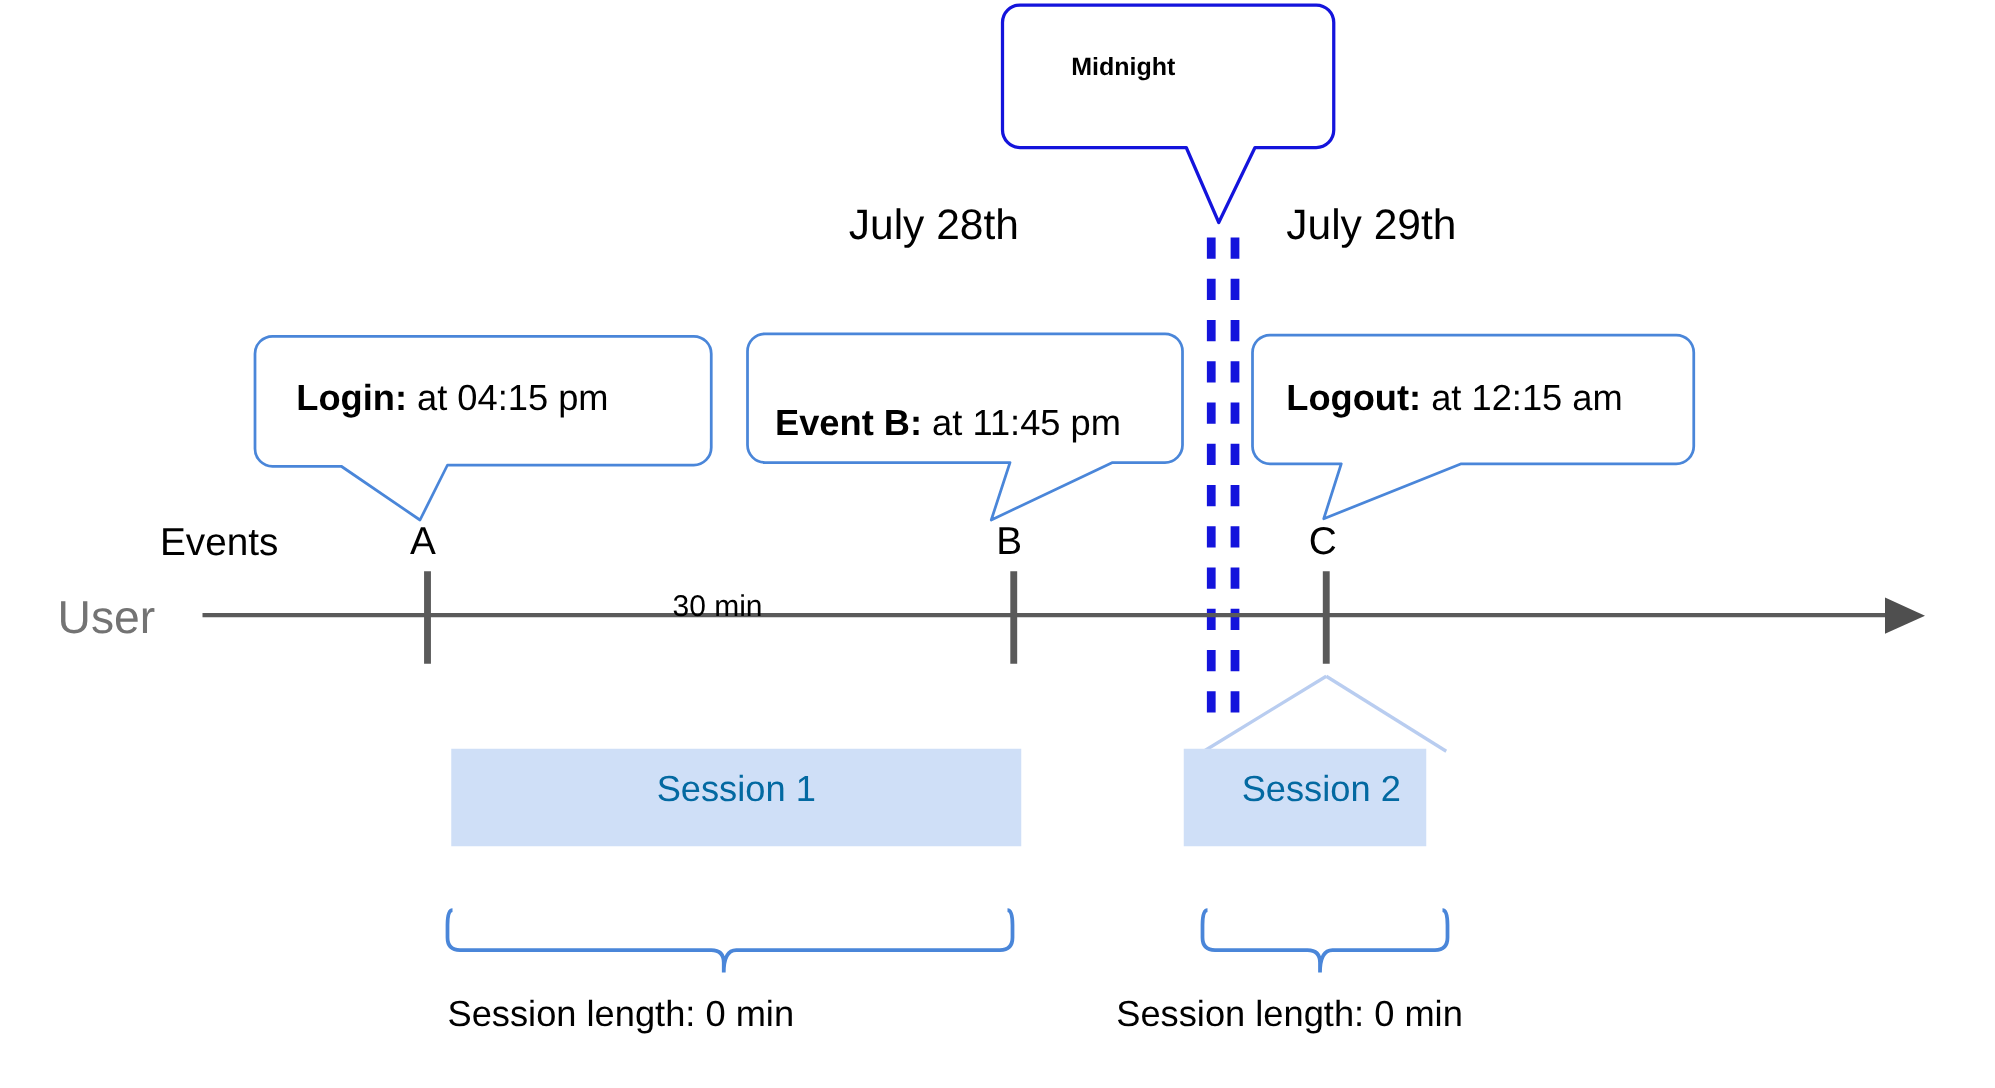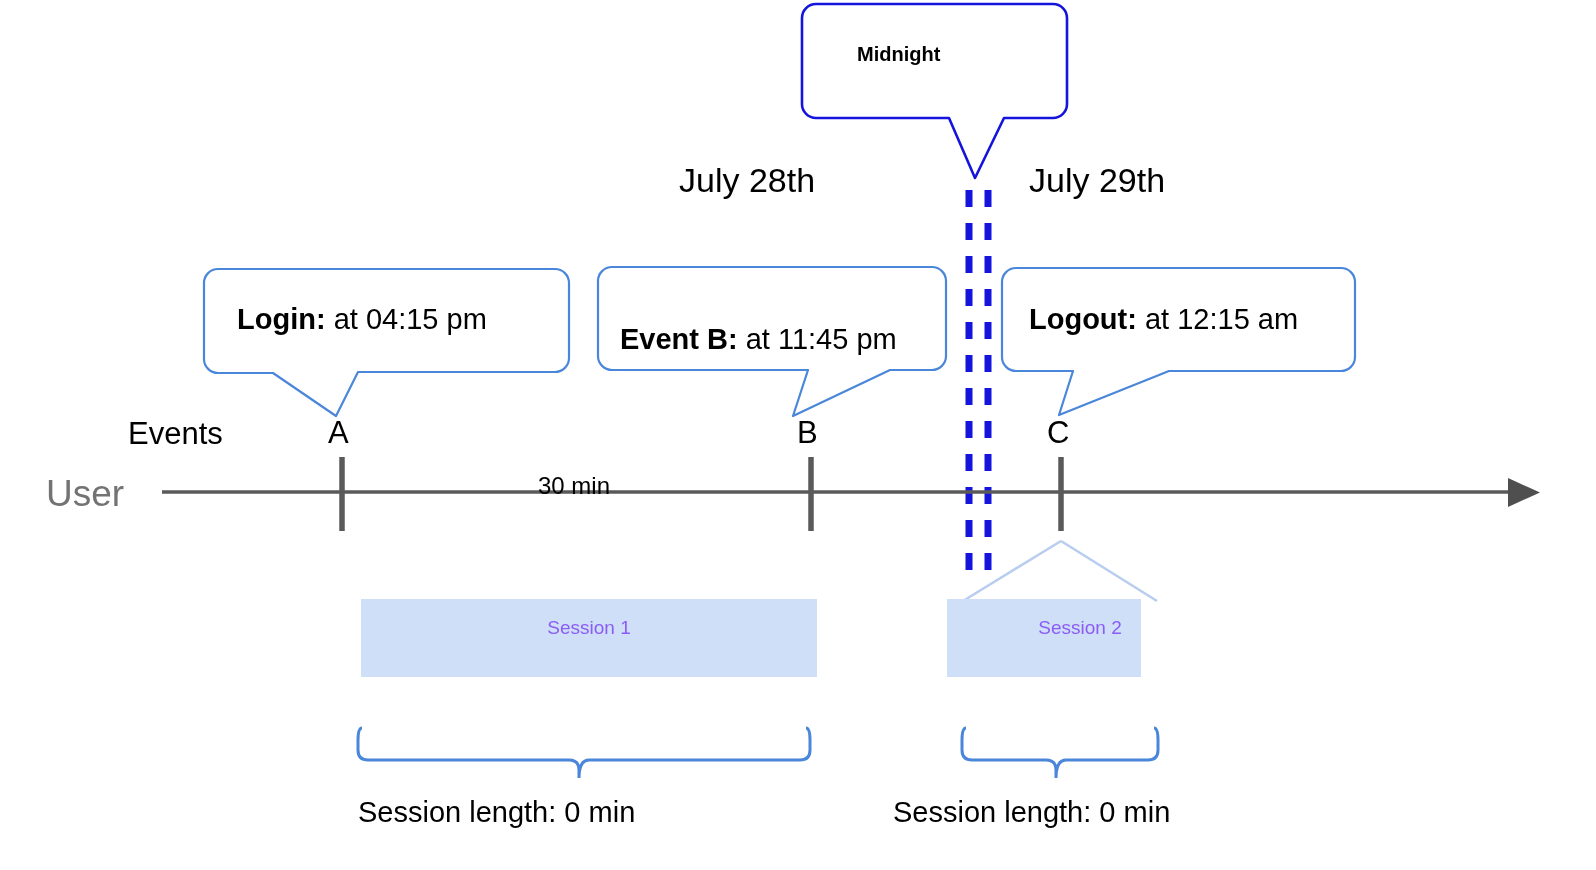--- a/index.html
+++ b/index.html
@@ -71,22 +71,22 @@
     color: #000;
   }
 
   
   .session-bar {
     position: absolute;
     background: #cfdff7;
   }
   .session-bar-label {
     position: absolute;
-    font-size: 19px;
-    color: #8b5cf6;
+    font-size: 29px;
+    color: #0369a1;
     text-align: center;
     line-height: 1;
   }
 
   
   .session-length {
     font-size: 29px;
     color: #000000;
   }
 </style>
@@ -166,18 +166,18 @@
   <div class="txt event-letter" style="left:328px; top:417px;">A</div>
   <div class="txt event-letter" style="left:797px; top:417px;">B</div>
   <div class="txt event-letter" style="left:1047px; top:417px;">C</div>
 
   <div class="txt gap-label" style="left:538px; top:449px;margin-top:25px;">30 min</div>
 
   <div class="session-bar" style="left:361px; top:599px; width:456px; height:78px;"></div>
   <div class="session-bar-label" style="left:361px; top:618px; width:456px;">Session 1</div>
 
   <div class="session-bar" style="left:947px; top:599px; width:194px; height:78px;"></div>
-  <div class="session-bar-label" style="left:983px; top:618px; width:194px;">Session 2</div>
+  <div class="session-bar-label" style="left:960px; top:618px; width:194px;">Session 2</div>
 
   <div class="txt session-length" style="left:358px; top:798px;">Session length: 0 min</div>
   <div class="txt session-length" style="left:893px; top:798px;">Session length: 0 min</div>
 
 </div>
 
 </body></html>

